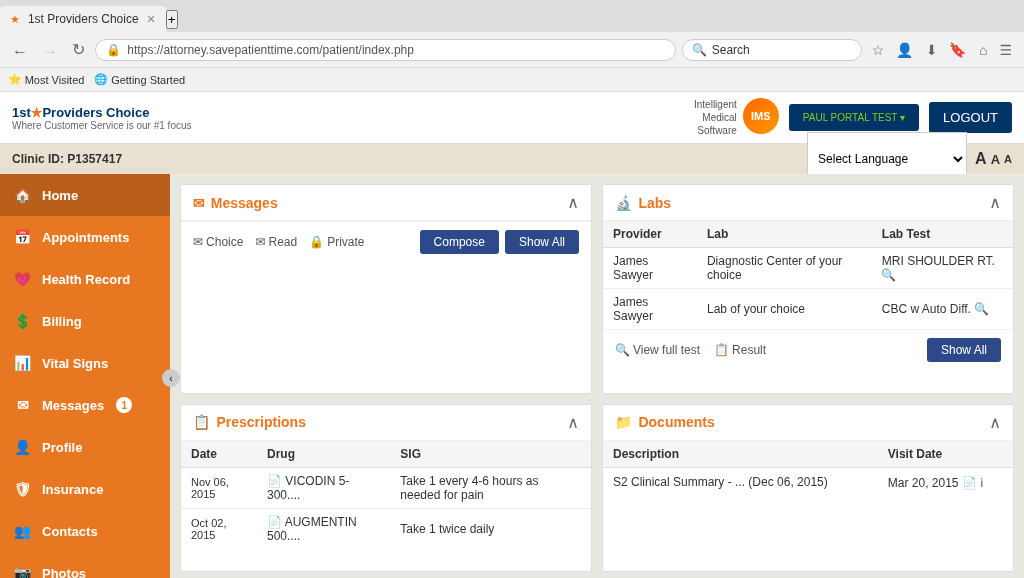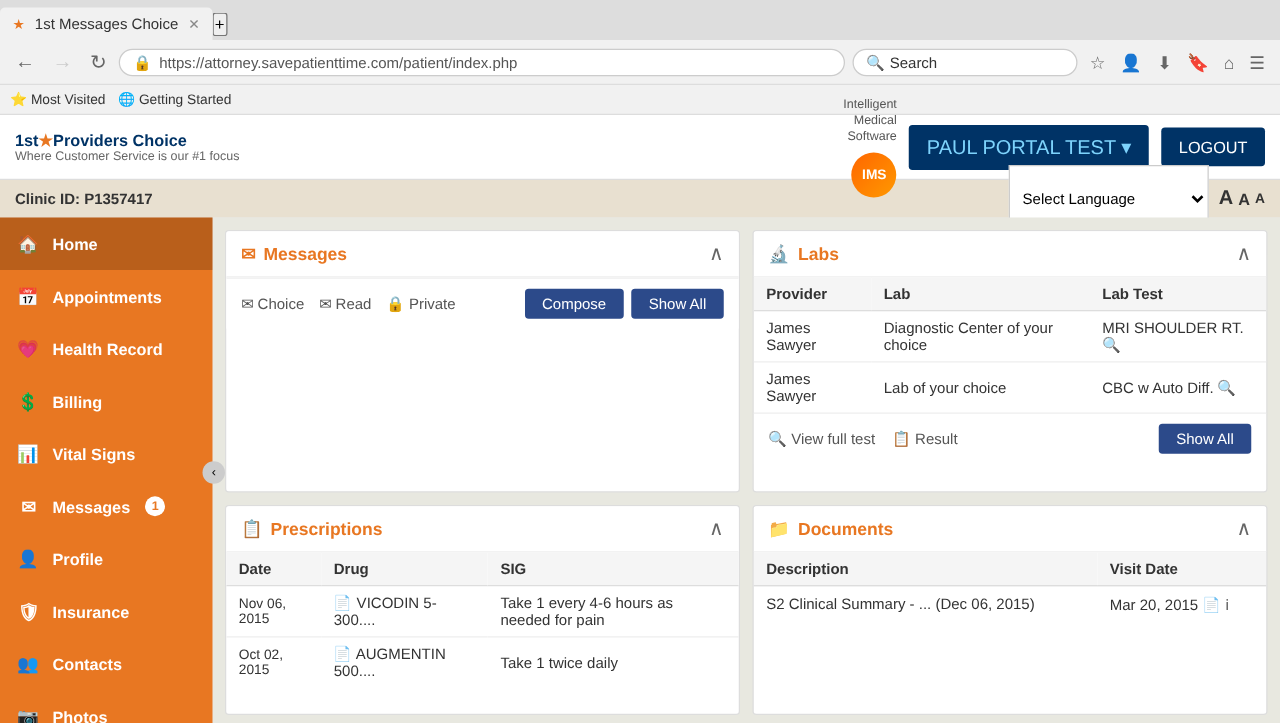--- a/index.html
+++ b/index.html
@@ -20,23 +20,23 @@
     .nav-icon-btn { background: none; border: none; cursor: pointer; color: #666; font-size: 14px; padding: 2px 4px; }
     .bookmarks-bar { background: #f1f1f1; padding: 3px 8px; border-bottom: 1px solid #ddd; display: flex; gap: 10px; align-items: center; height: 24px; }
     .bookmark-item { font-size: 11px; color: #333; cursor: pointer; display: flex; align-items: center; gap: 3px; }
 
     
     .app-header { background: white; display: flex; align-items: center; justify-content: space-between; padding: 6px 12px; border-bottom: 1px solid #ddd; height: 52px; }
     .logo-area { display: flex; flex-direction: column; }
     .logo-text { font-size: 13px; color: #003366; font-weight: bold; }
     .logo-sub { font-size: 10px; color: #666; }
     .header-right { display: flex; align-items: center; gap: 10px; }
-    .ims-logo { display: flex; align-items: flex-end; gap: 6px; font-size: 10px; color: #555; text-align: right; line-height: 1.3; flex-direction: column; }
+    .ims-logo { display: flex; align-items: flex-start; gap: 6px; font-size: 10px; color: #555; text-align: right; line-height: 1.3; }
     .ims-circle { width: 36px; height: 36px; border-radius: 50%; background: linear-gradient(135deg, #ff6600, #ff9900); display: flex; align-items: center; justify-content: center; color: white; font-size: 11px; font-weight: bold; }
-    .portal-btn { background: #003366; color: #7dd3fc; border: none; padding: 8px 14px; font-size: 16px; cursor: pointer; border-radius: 3px; display: flex; align-items: center; gap: 6px; }
+    .portal-btn { background: #003366; color: #84cc16; border: none; padding: 8px 14px; font-size: 10px; cursor: pointer; border-radius: 3px; display: flex; align-items: center; gap: 6px; }
     .logout-btn { background: #003366; color: white; border: none; padding: 8px 14px; font-size: 13px; cursor: pointer; border-radius: 3px; }
 
     
     .clinic-bar { background: #e8e0d0; padding: 4px 12px; display: flex; justify-content: space-between; align-items: center; height: 30px; gap: 40px; }
     .clinic-id { font-size: 12px; font-weight: bold; color: #333; }
     .lang-area { display: flex; align-items: center; gap: 8px; }
     .lang-select { border: 1px solid #ccc; padding: 18px 6px; font-size: 12px; background: white; width: 160px; }
     .text-size-btns { display: flex; gap: 4px; }
     .text-size-btn { background: none; border: none; cursor: pointer; font-weight: bold; color: #333; }
 
@@ -87,21 +87,21 @@
     
     .rx-date { font-size: 11px; color: #333; }
   </style>
 </head>
 <body>
 
 <div class="browser-chrome">
   <div class="browser-tab-bar">
     <div class="browser-tab">
       <span style="font-size:11px; color:#e87722;">★</span>
-      <span>1st Messages Choice</span>
+      <span>1st Providers Choice</span>
       <span class="close-tab">✕</span>
     </div>
     <button class="new-tab">+</button>
   </div>
   <div class="browser-nav">
     <button class="nav-btn">←</button>
     <button class="nav-btn" disabled="">→</button>
     <button class="nav-btn">↻</button>
     <div class="address-bar">
       <span>🔒</span>

